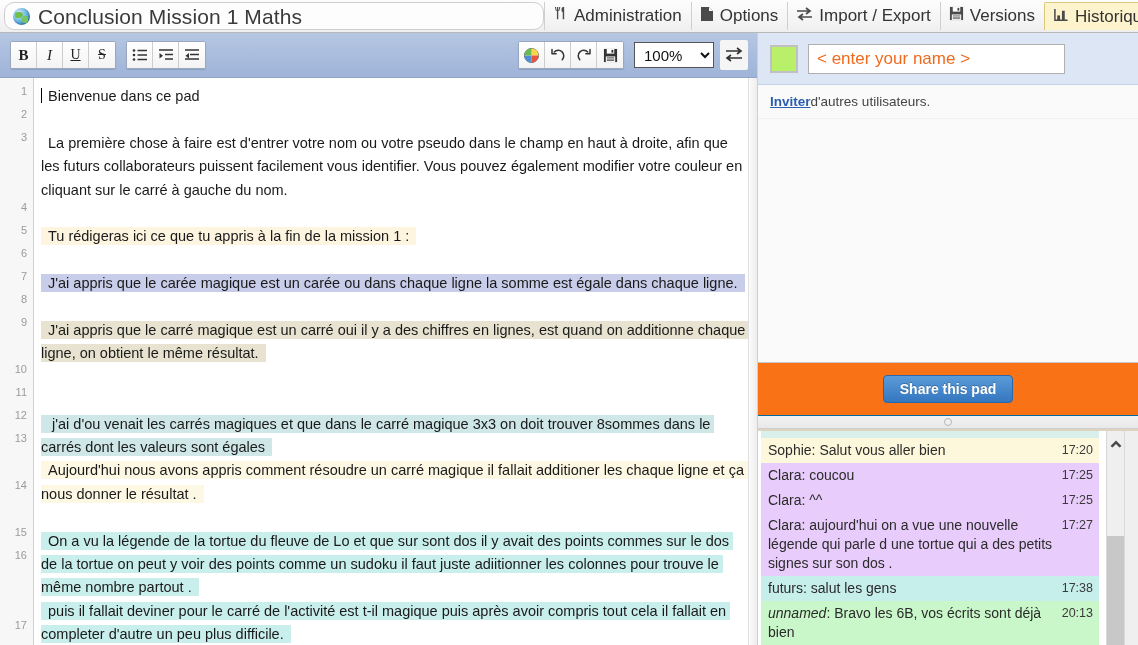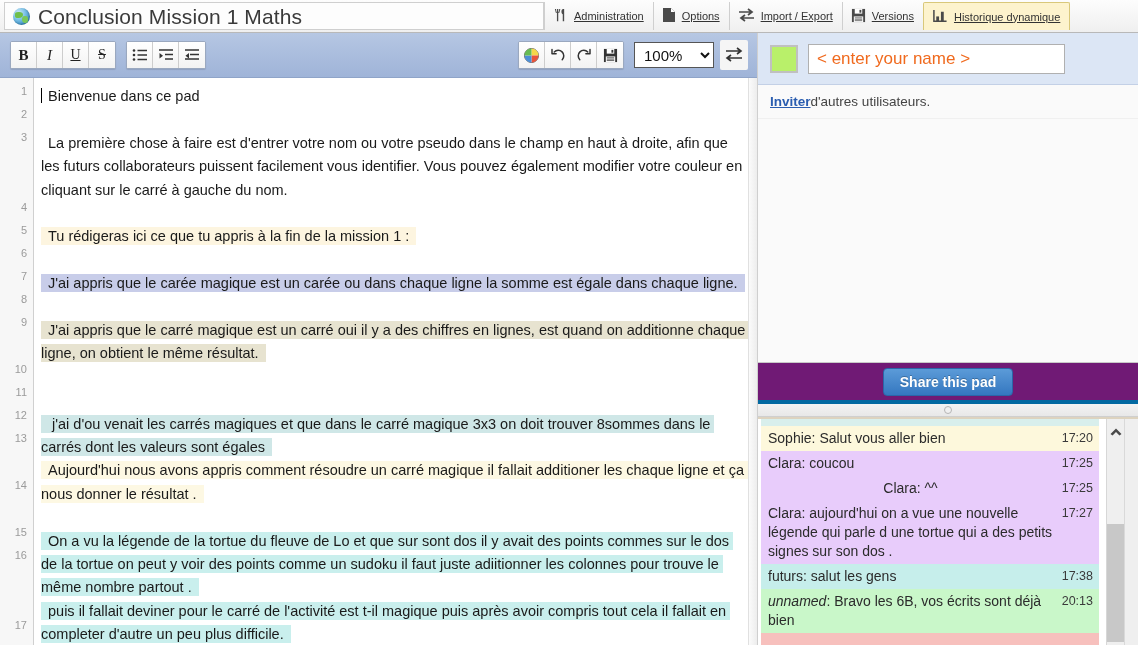--- a/index.html
+++ b/index.html
@@ -18,21 +18,21 @@
     position: absolute; left: 0; top: 0; width: 1138px; height: 33px;
     background: linear-gradient(to bottom, #fdfdfd, #efefef);
     border-bottom: 1px solid #b8b8b8;
     display: flex; align-items: stretch;
   }
   .pad-title-box {
     flex: 0 0 540px;
     margin: 2px 0 2px 4px;
     background: #fdfdfd;
     border: 1px solid #cfcfcf;
-    border-radius: 0;
+    border-radius: 10px;
     display: flex; align-items: center; gap: 8px;
     padding: 0 8px;
   }
   .globe {
     width: 17px; height: 17px; border-radius: 50%;
     background: radial-gradient(circle at 33% 30%, #cfeaf7 0%, #7fc3e8 38%, #3b93c9 75%, #1f6b9e 100%);
     position: relative; flex: 0 0 auto;
     box-shadow: inset -1px -1px 2px rgba(0,0,0,.25);
   }
   .globe::before {
@@ -49,23 +49,22 @@
     font-size: 21px; color: #3a3a3a; white-space: nowrap;
     letter-spacing: .1px; line-height: 1;
   }
 
   .menu-btn {
     display: flex; align-items: center; gap: 6px;
     padding: 0 9px 0 8px;
     margin: 2px 0 2px 0;
     border-left: 1px solid #cfcfcf;
     background: transparent;
-    font-size: 11px; color: #333; white-space: nowrap;
+    font-size: 17px; color: #333; white-space: nowrap;
     cursor: pointer;
-    text-decoration: underline;
   }
   .menu-btn:first-of-type { border-left: 1px solid #cfcfcf; }
   .menu-btn.active {
     background: #fdf3cd;
     border: 1px solid #d9c87a;
     border-bottom: none;
     border-radius: 2px 2px 0 0;
     margin-right: 3px;
   }
   .mi { flex: 0 0 auto; display: inline-block; }
@@ -173,23 +172,23 @@
     display: flex; align-items: center; padding: 0 12px;
     font-size: 13.5px; color: #444;
     border-bottom: 1px solid #f0f0f0;
   }
   .invite-link { color: #2a5db0; text-decoration: underline; font-weight: bold; cursor: pointer; }
   .users-area {
     height: 244px; background: #fafafa;
     border-bottom: 1px solid #c8c8c8;
   }
   .share-bar {
-    height: 41px; background: #701a75;
+    height: 53px; background: #f97316;
     display: flex; align-items: center; justify-content: center;
-    border-bottom: 4px solid #0369a1;
+    border-bottom: 1px solid #0369a1;
   }
   .share-btn {
     background: linear-gradient(to bottom,#5b9bd8,#3477c0);
     color: #fff; font-size: 14px; font-weight: bold;
     padding: 5px 16px; border-radius: 4px;
     border: 1px solid #2b66a8;
     cursor: pointer;
     text-shadow: 0 -1px 0 rgba(0,0,0,.25);
   }
   .drag-handle {
@@ -462,21 +461,21 @@
 
     <div class="drag-handle">
       <span class="drag-dot"></span>
     </div>
 
     <div class="chat-wrap">
       <div class="chat-list" id="chatlist" style="top: -18px;">
           <div class="chat-msg" style="background: rgb(216, 239, 236);"><span class="uname">léa</span>: <span>salut</span><span class="chat-time">17:08</span></div>
           <div class="chat-msg" style="background: rgb(253, 248, 220);"><span class="uname">Sophie</span>: <span>Salut vous aller bien</span><span class="chat-time">17:20</span></div>
           <div class="chat-msg" style="background: rgb(232, 204, 251);"><span class="uname">Clara</span>: <span>coucou</span><span class="chat-time">17:25</span></div>
-          <div class="chat-msg" style="background: rgb(232, 204, 251); text-align: center;"><span class="uname">Clara</span>: <span>^^</span><span class="chat-time">17:25</span></div>
+          <div class="chat-msg" style="background: rgb(232, 204, 251);"><span class="uname">Clara</span>: <span>^^</span><span class="chat-time">17:25</span></div>
           <div class="chat-msg" style="background: rgb(232, 204, 251);"><span class="uname">Clara</span>: <span>aujourd'hui on a vue une nouvelle légende qui parle d une tortue qui a des petits signes sur son dos .</span><span class="chat-time">17:27</span></div>
           <div class="chat-msg" style="background: rgb(198, 238, 235);"><span class="uname">futurs</span>: <span>salut les gens</span><span class="chat-time">17:38</span></div>
           <div class="chat-msg unnamed" style="background: rgb(201, 247, 201);"><span class="uname" style="font-style: italic;">unnamed</span>: <span>Bravo les 6B, vos écrits sont déjà bien</span><span class="chat-time">20:13</span></div>
           <div class="chat-msg" style="background: rgb(247, 192, 189); height: 18px;"><span class="uname"></span><span></span></div>
         </div>
       <div class="chat-scroll">
         <div class="chat-scroll-up">
           <svg width="14" height="11" viewBox="0 0 14 11">
               <path d="M1.5 8 L7 2.5 L12.5 8 L10.5 9.5 L7 6 L3.5 9.5 Z" fill="#4a4a4a"></path>
             </svg>

